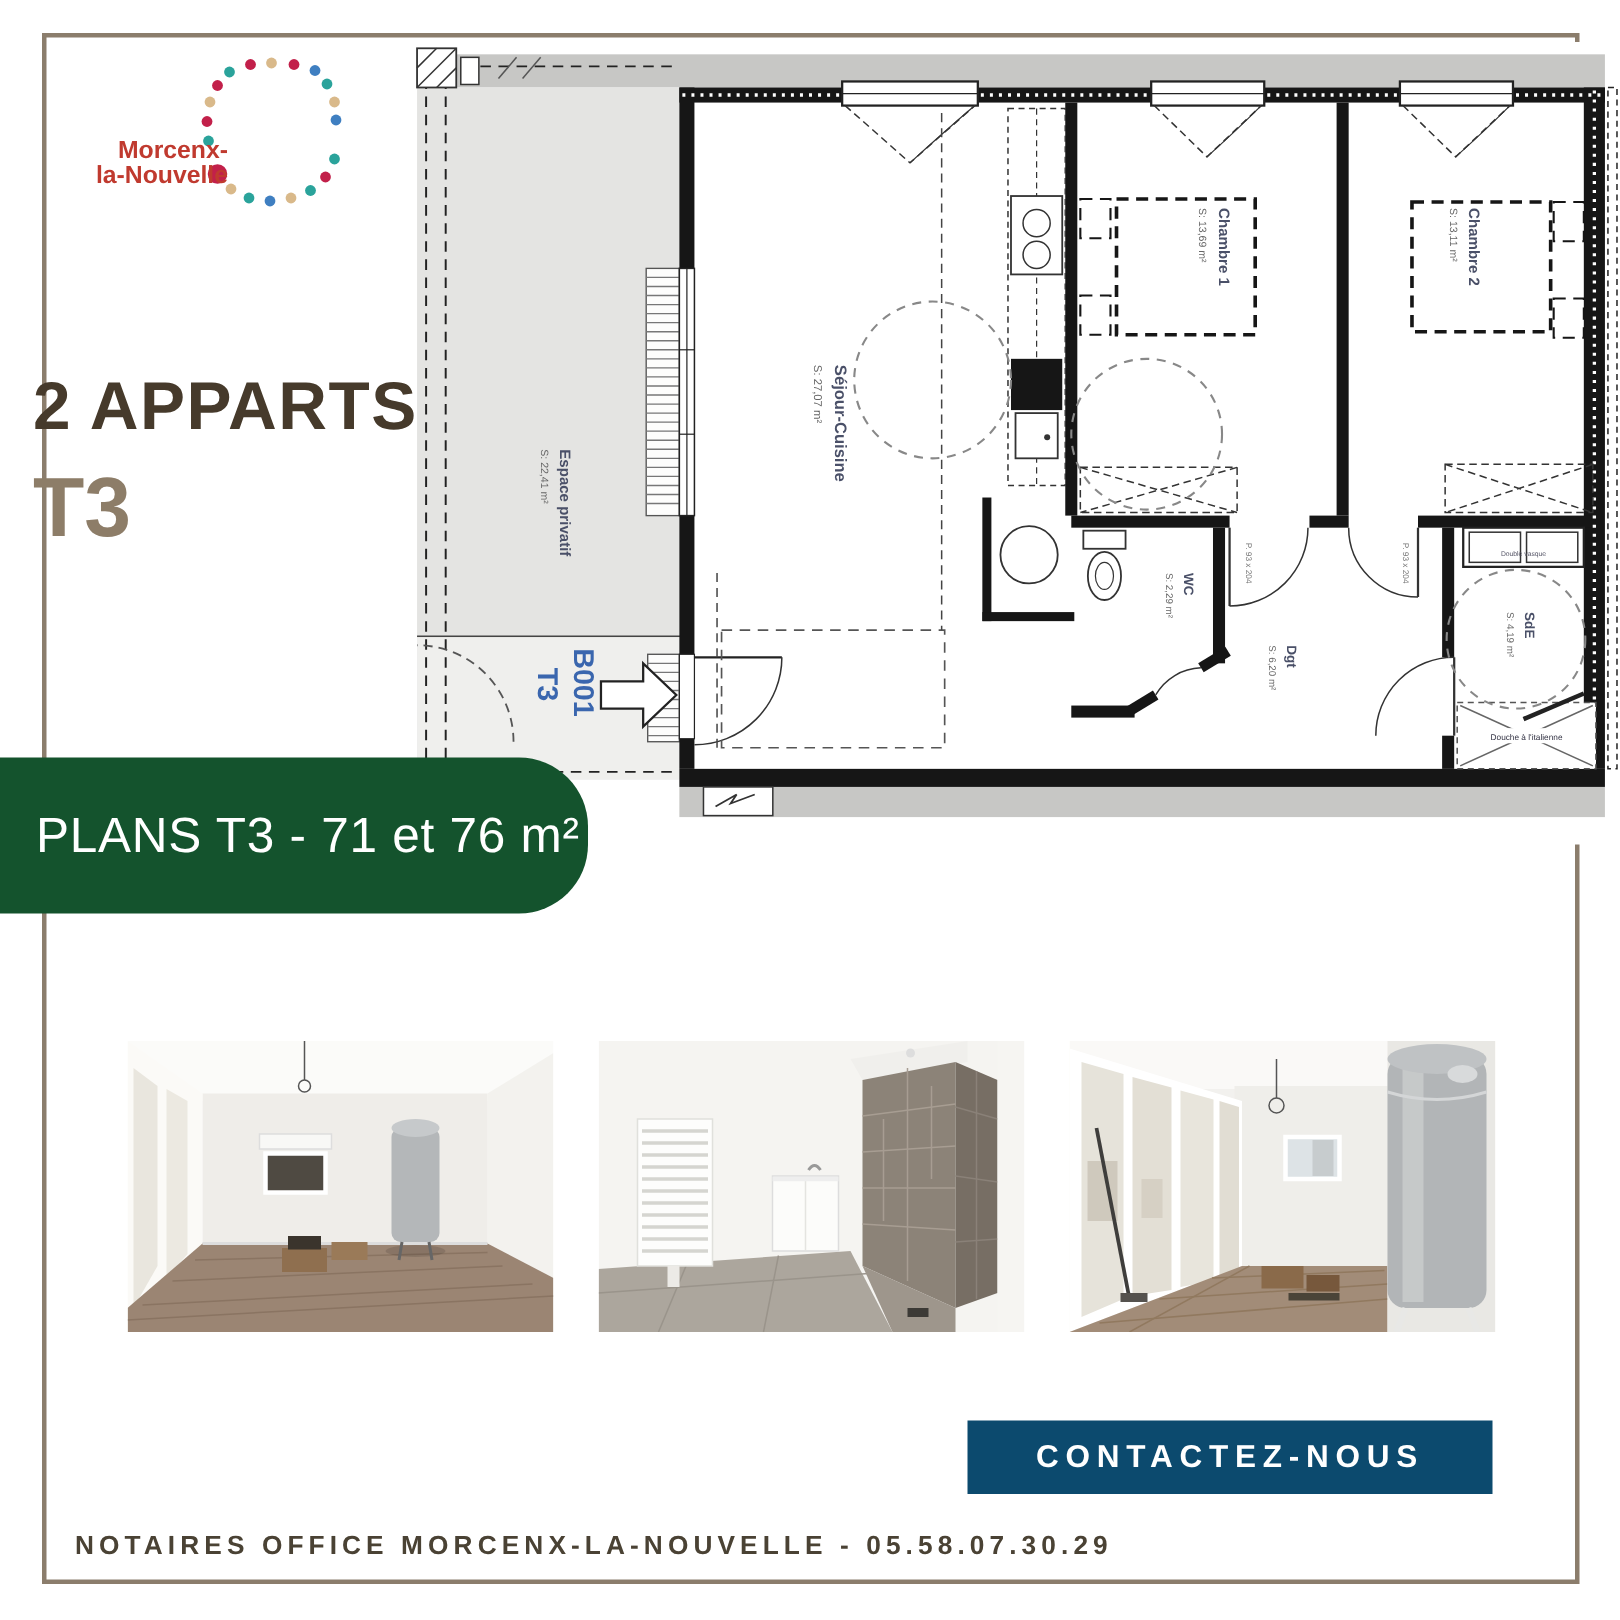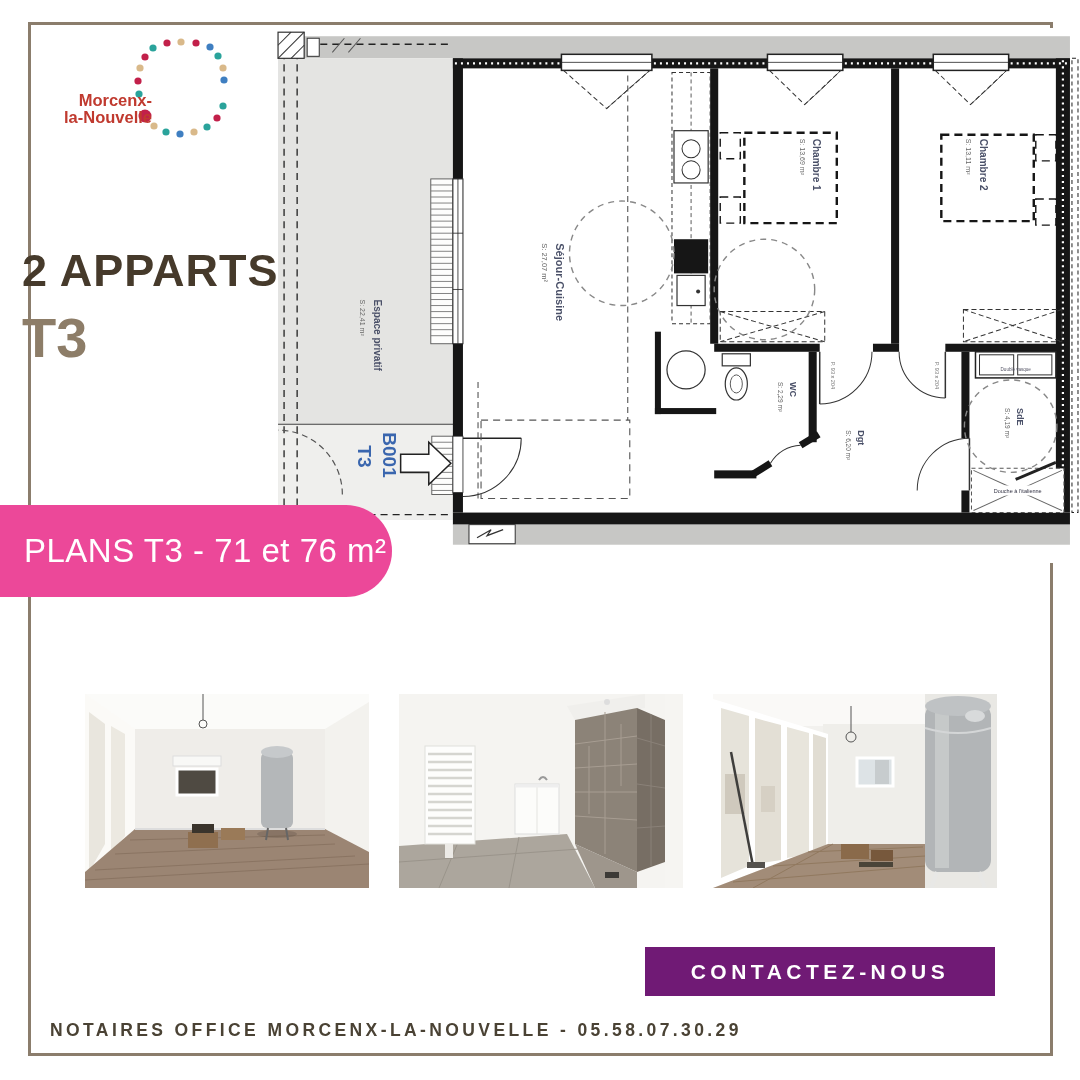--- a/index.html
+++ b/index.html
@@ -15,29 +15,29 @@
   .loc{position:absolute;left:0px;top:82px;width:122px;text-align:right;
        color:#c03a2f;font-weight:700;font-size:16.5px;line-height:17px;}
   
   .headline{position:absolute;left:22px;top:245px;width:260px;text-align:left;z-index:4;}
   .headline .l1{font-size:45px;font-weight:800;color:#463a2b;letter-spacing:1px;}
   .headline .l2{font-size:56px;font-weight:800;color:#8d7d68;margin-top:8px;}
   
   .plan-wrap{position:absolute;left:270px;top:28px;width:810px;height:535px;
              background:#ffffff;z-index:3;}
   
-  .banner{position:absolute;left:0;top:505px;width:392px;height:92px;background:#ec4899;
+  .banner{position:absolute;left:0;top:505px;width:392px;height:104px;background:#14532d;
           border-radius:0 46px 46px 0;z-index:5;display:flex;align-items:center;}
   .banner span{color:#ffffff;font-size:33px;font-weight:400;padding-left:24px;
                letter-spacing:0.5px;white-space:nowrap;}
   
   .photo{position:absolute;top:694px;width:284px;height:194px;z-index:4;overflow:hidden;}
   .photo svg{display:block;}
   
-  .cta{position:absolute;left:645px;top:947px;width:350px;height:49px;background:#701a75;
+  .cta{position:absolute;left:645px;top:947px;width:350px;height:49px;background:#0c4a6e;
        color:#fff;display:flex;align-items:center;justify-content:center;z-index:4;
        font-size:21px;font-weight:700;letter-spacing:4.5px;cursor:pointer;}
   
   .footer{position:absolute;left:50px;top:1020px;z-index:4;color:#4a4234;
           font-size:17.5px;font-weight:700;letter-spacing:3.4px;white-space:nowrap;}
   text{font-family:"Liberation Sans",sans-serif;}
 </style>
 </head>
 <body>
 

